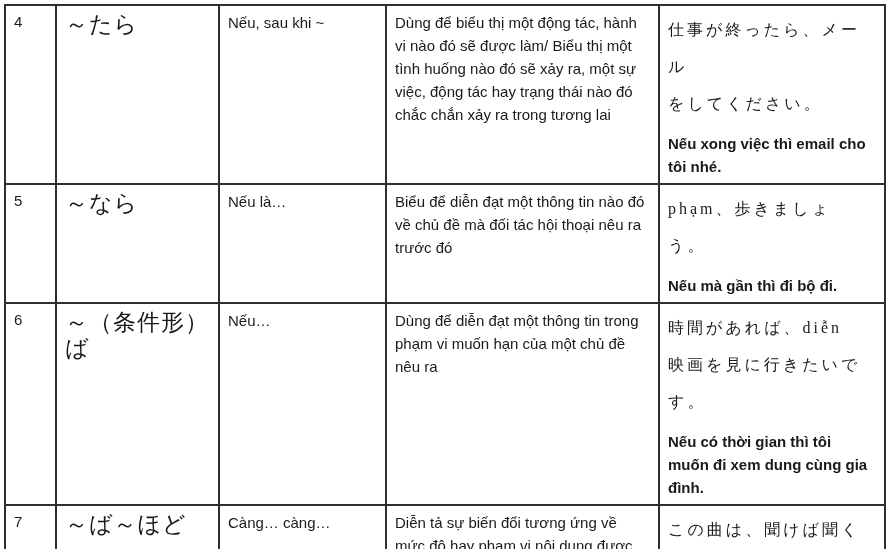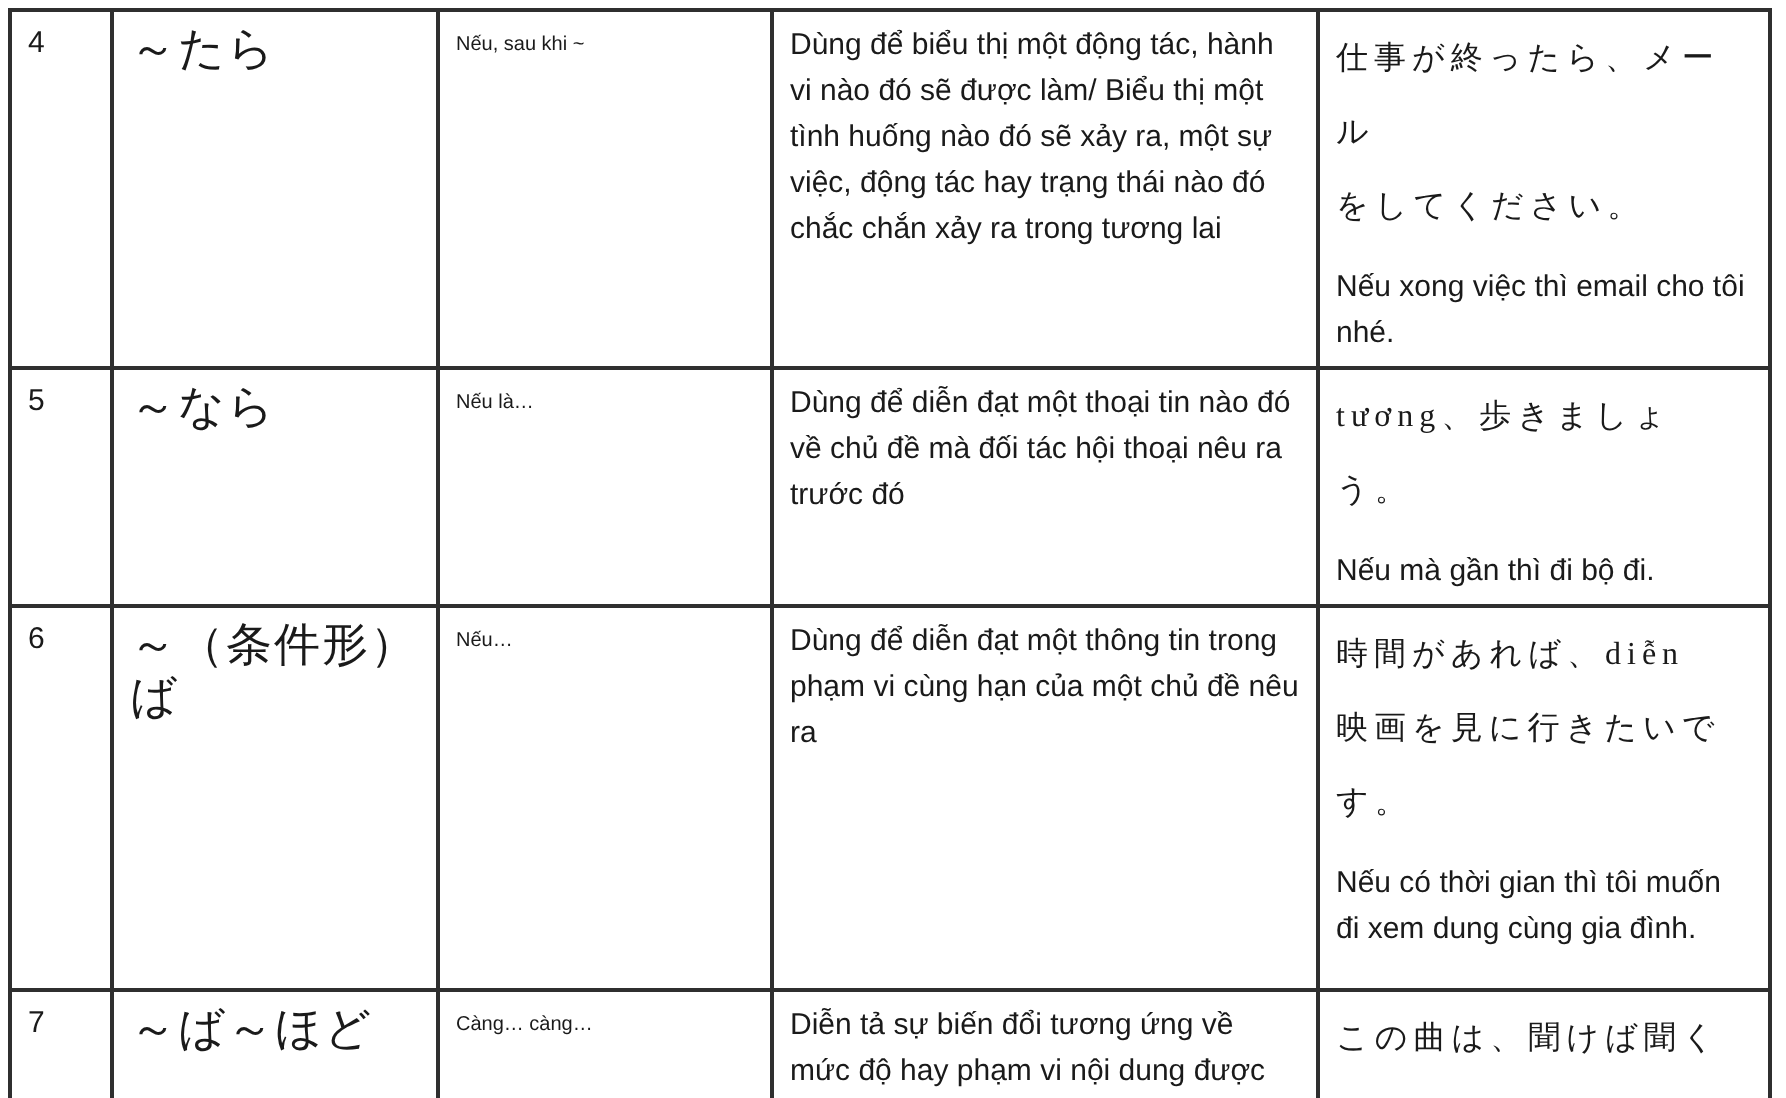--- a/index.html
+++ b/index.html
@@ -47,21 +47,21 @@
     line-height: 22px;
   }
   td.c-pattern {
     font-size: 23px;
     letter-spacing: 1px;
     line-height: 26px;
     padding-left: 12px;
     font-family: "Liberation Sans", "DejaVu Sans", sans-serif;
   }
   td.c-meaning {
-    font-size: 10px;
+    font-size: 15px;
     line-height: 23px;
     padding-left: 10px;
   }
   td.c-usage {
     font-size: 15px;
     line-height: 23px;
     padding-top: 6px;
     margin-top: 15px;
   }
   td.c-example {
@@ -74,20 +74,21 @@
     font-size: 16px;
     line-height: 37px;
     letter-spacing: 3px;
     white-space: pre-line;
     margin: 0 0 10px 0;
   }
   .vi-example {
     font-size: 15px;
     line-height: 23px;
     margin: 0;
+    font-weight: bold;
   }
 </style>
 </head>
 <body>
 
 <div class="page">
   <table class="grammar-table">
     <colgroup>
       <col class="c1">
         <col class="c2">
@@ -104,32 +105,32 @@
         <td class="c-example">
           <p class="jp-example">仕事が終ったら、メール
 をしてください。</p>
           <p class="vi-example">Nếu xong việc thì email cho tôi nhé.</p>
         </td>
       </tr>
       <tr class="h-r5">
         <td class="c-no">5</td>
         <td class="c-pattern">～なら</td>
         <td class="c-meaning">Nếu là…</td>
-        <td class="c-usage">Dùng để diễn đạt một thoại tin nào đó về chủ đề mà đối tác hội thoại nêu ra trước đó</td>
+        <td class="c-usage">Biểu để diễn đạt một thông tin nào đó về chủ đề mà đối tác hội thoại nêu ra trước đó</td>
         <td class="c-example">
-          <p class="jp-example">tương、歩きましょ
+          <p class="jp-example">phạm、歩きましょ
 う。</p>
           <p class="vi-example">Nếu mà gần thì đi bộ đi.</p>
         </td>
       </tr>
       <tr class="h-r6">
         <td class="c-no">6</td>
         <td class="c-pattern">～（条件形）ば</td>
         <td class="c-meaning">Nếu…</td>
-        <td class="c-usage">Dùng để diễn đạt một thông tin trong phạm vi cùng hạn của một chủ đề nêu ra</td>
+        <td class="c-usage">Dùng để diễn đạt một thông tin trong phạm vi muốn hạn của một chủ đề nêu ra</td>
         <td class="c-example">
           <p class="jp-example">時間があれば、diễn
 映画を見に行きたいで
 す。</p>
           <p class="vi-example">Nếu có thời gian thì tôi muốn đi xem dung cùng gia đình.</p>
         </td>
       </tr>
       <tr class="h-r7">
         <td class="c-no">7</td>
         <td class="c-pattern">～ば～ほど</td>

